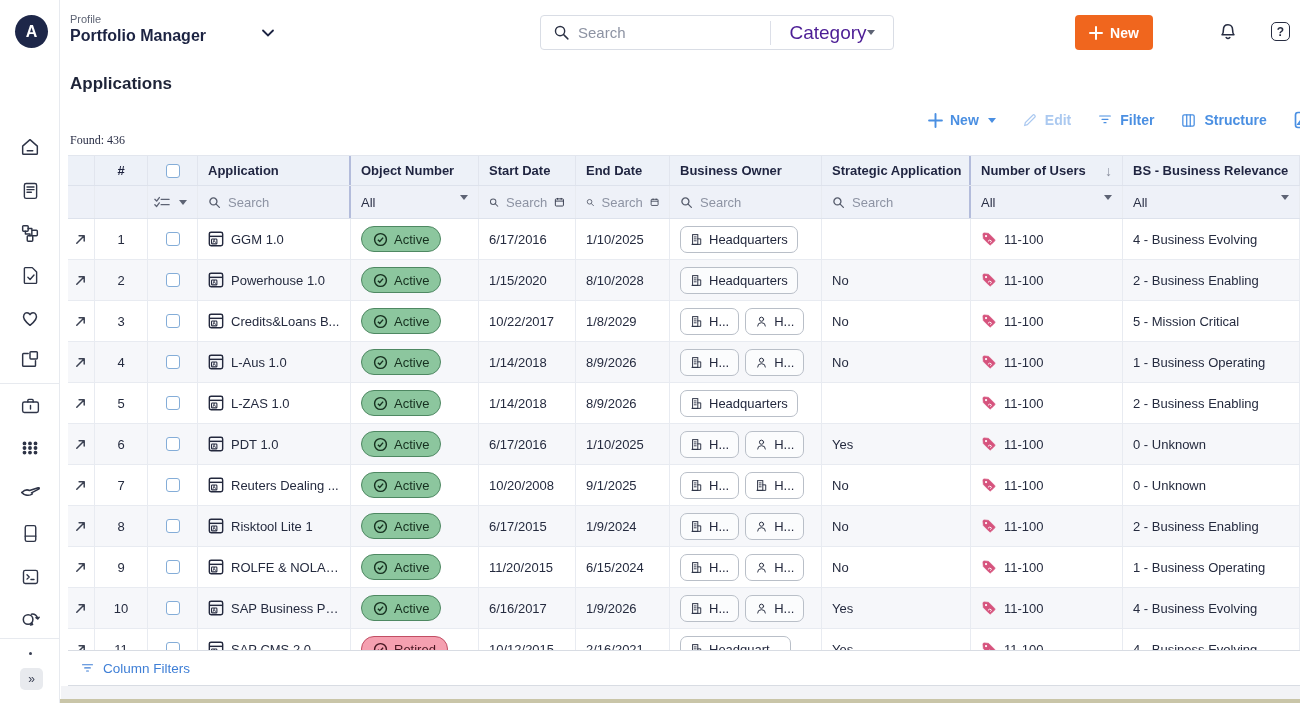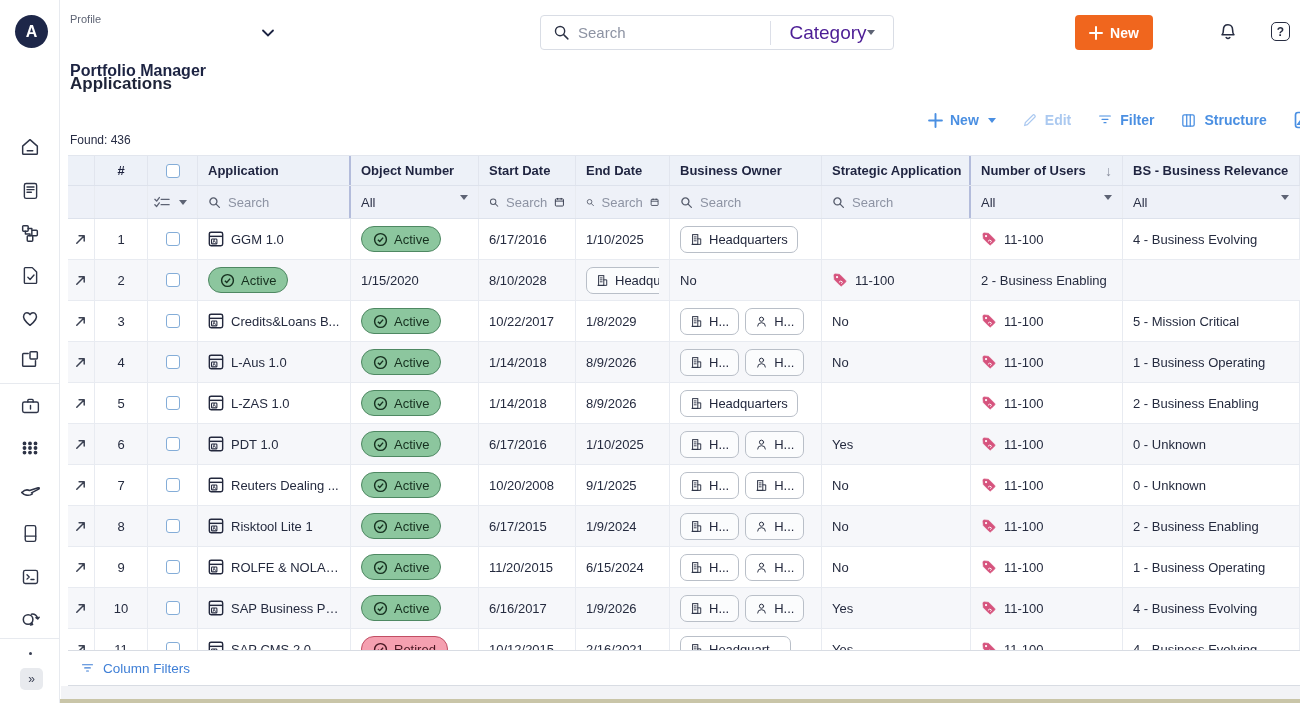--- a/index.html
+++ b/index.html
@@ -11,35 +11,35 @@
   .sidebar { position:absolute; left:0; top:0; width:60px; height:703px; background:#fff; border-right:1px solid #e7eaef; z-index:5; }
   .avatar { position:absolute; left:15px; top:15px; width:33px; height:33px; border-radius:50%; background:#1e2749; color:#fff; font-weight:bold; font-size:16px; display:flex; align-items:center; justify-content:center; }
   .snav { position:absolute; left:0; width:60px; height:24px; display:flex; justify-content:center; align-items:center; cursor:pointer; }
   .snav svg { stroke:#2e3447; fill:none; stroke-width:1.6; stroke-linecap:round; stroke-linejoin:round; }
   .sdiv { position:absolute; left:0; width:60px; border-top:1px solid #e7eaef; }
   .sdot { position:absolute; left:29px; width:3px; height:3px; border-radius:50%; background:#3a4054; }
   .expand-btn { position:absolute; left:20px; top:668px; width:23px; height:22px; background:#e8eaee; border-radius:5px; color:#3a4054; font-size:12px; display:flex; align-items:center; justify-content:center; cursor:pointer; }
 
   
   .profile-label { position:absolute; left:70px; top:13px; font-size:11px; color:#5f6575; }
-  .profile-name { position:absolute; left:70px; top:27px; font-size:16px; font-weight:bold; color:#1c2342;margin-top:35px; }
+  .profile-name { position:absolute; left:70px; top:27px; font-size:16px; font-weight:bold; color:#1c2342; }
   .profile-caret { position:absolute; left:260px; top:25px; }
   .searchbox { position:absolute; left:540px; top:15px; width:354px; height:35px; border:1px solid #d9dde5; border-radius:4px; background:#fff; display:flex; align-items:center; }
   .searchbox .mag { margin-left:12px; }
   .search-input { border:0; outline:0; font-size:15px; color:#2a2f45; width:190px; margin-left:8px; font-family:"Liberation Sans",sans-serif; }
   .search-input::placeholder { color:#8d93a3; }
   .cat-sep { width:1px; height:24px; background:#dcdfe8; margin-left:2px; }
   .cat-select { flex:1; display:flex; align-items:center; justify-content:center; padding:0 12px; color:#4c1d95; font-size:19px; cursor:pointer; }
   .new-btn { position:absolute; left:1075px; top:15px; width:78px; height:35px; background:#f0661e; border:none; border-radius:4px; color:#fff; font-size:14px; font-weight:bold; display:flex; align-items:center; justify-content:center; gap:7px; cursor:pointer; font-family:"Liberation Sans",sans-serif; }
   .bell { position:absolute; left:1217px; top:21px; cursor:pointer; }
   .help-badge { position:absolute; left:1271px; top:22px; width:19px; height:19px; border:1.8px solid #272d42; border-radius:5px; font-size:12px; font-weight:bold; color:#272d42; display:flex; align-items:center; justify-content:center; cursor:pointer; }
 
   
   .page-title { position:absolute; left:70px; top:74px; font-size:17px; font-weight:bold; color:#1e2438; }
-  .found { position:absolute; left:70px; top:133px; font-size:12px; color:#272c44; }
+  .found { position:absolute; left:70px; top:133px; font-size:12px; color:#272c44;font-family:Liberation Serif, serif; }
   .toolbar { position:absolute; left:928px; top:110px; display:flex; align-items:center; gap:26px; color:#4a8fe2; font-size:14px; font-weight:bold; white-space:nowrap; }
   .tool { display:flex; align-items:center; gap:7px; cursor:pointer; }
   .tool svg { stroke:#4a8fe2; fill:none; stroke-width:1.8; stroke-linecap:round; }
   .tool.disabled { color:#abc9f0; cursor:default; }
   .tool.disabled svg { stroke:#abc9f0; }
   .tool .caret { margin-left:2px; }
 
   
   .table-wrap { position:absolute; left:68px; top:155px; width:1232px; height:495px; overflow:hidden; border-top:1px solid #e2e6ee; }
   .tr { display:grid; grid-template-columns:27px 53px 50px 153px 128px 97px 94px 152px 149px 152px 177px; align-items:center; border-bottom:1px solid #e8ebf1; background:#fff; }
@@ -409,20 +409,29 @@
       <div class="td" style="padding:0 6px">
         <svg width="13" height="13" viewBox="0 0 14 14" class="arrow-icon">
               <path d="M3 11 L11 3 M5.5 3 H11 V8.5" fill="none" stroke="#3c4253" stroke-width="1.6" stroke-linecap="round" stroke-linejoin="round"></path>
             </svg>
       </div>
       <div class="td c-num">2</div>
       <div class="td c-cb">
             <span class="cb"></span>
           </div>
       <div class="td">
+        <svg class="appicon" width="16" height="16" viewBox="0 0 18 18">
+              <rect x="1.5" y="1.5" width="15" height="15" rx="2" fill="none" stroke="#23283d" stroke-width="1.6"></rect>
+              <path d="M1.5 6 H16.5" stroke="#23283d" stroke-width="1.6"></path>
+              <rect x="4" y="9" width="6" height="5.5" rx="0.8" fill="none" stroke="#23283d" stroke-width="1.2"></rect>
+              <text x="7" y="13.6" font-size="5.2" font-family="Liberation Sans, sans-serif" font-weight="bold" fill="#23283d" text-anchor="middle">A</text>
+            </svg>
+        <span class="appname">Powerhouse 1.0</span>
+      </div>
+      <div class="td">
         <span class="pill active">
           <svg width="15" height="15" viewBox="0 0 16 16">
                 <circle cx="8" cy="8" r="6.3"></circle>
                 <path d="M5.2 8.2 L7.2 10.2 L10.8 6"></path>
               </svg>
           <span>Active</span>
         </span>
       </div>
       <div class="td">1/15/2020</div>
       <div class="td">8/10/2028</div>

